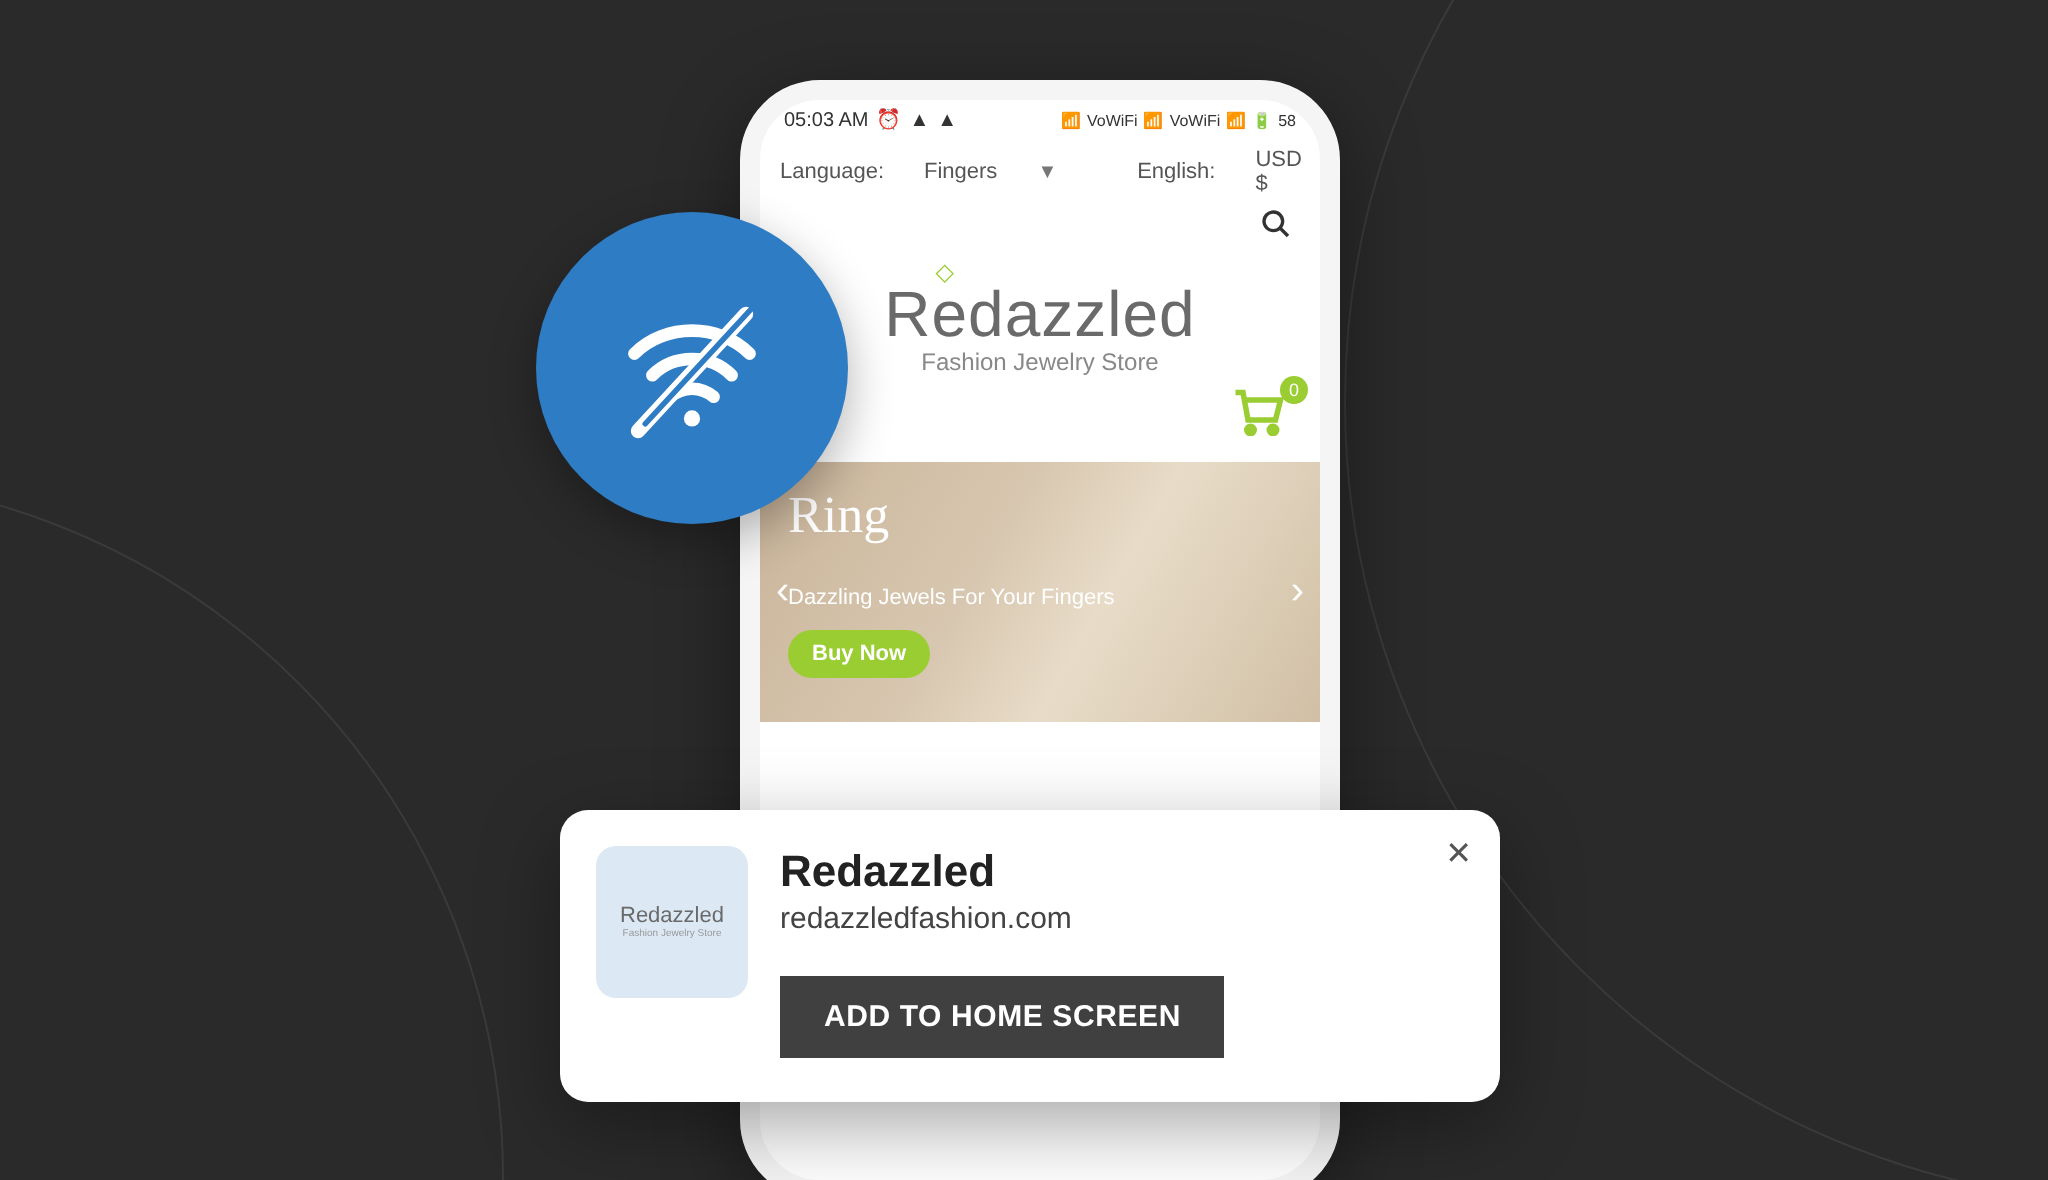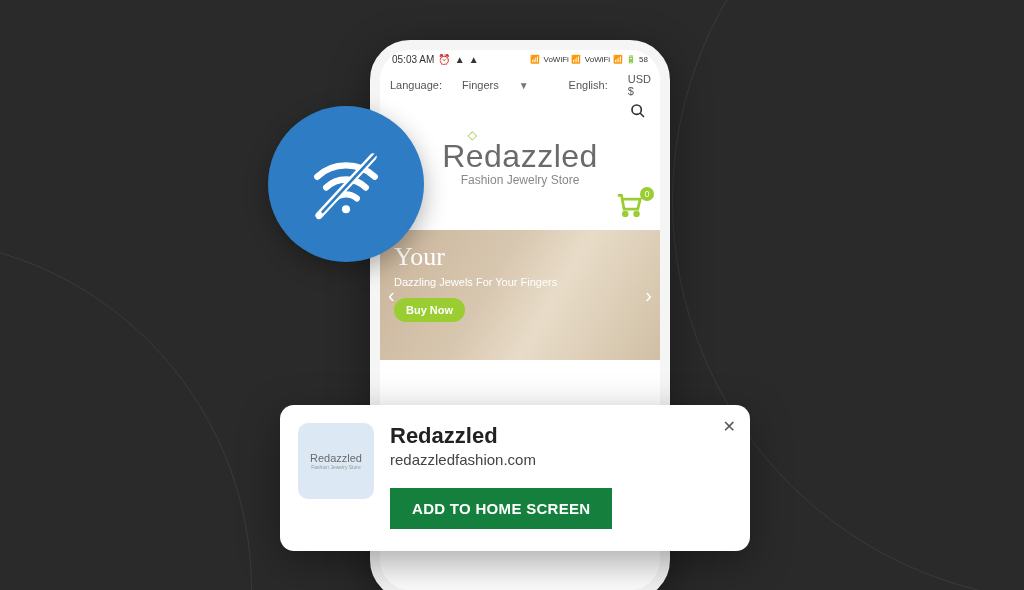--- a/index.html
+++ b/index.html
@@ -131,21 +131,21 @@
   position: relative;
   padding: 12px 14px;
   color: #fff;
 }
 .hero-title {
   font-family: 'Brush Script MT', cursive;
   font-size: 26px;
 }
 .hero-sub {
   font-size: 11px;
-  margin-top: 4px;
+  margin-top: 20px;
 }
 .hero-btn {
   display: inline-block;
   background: #9acd32;
   color: #fff;
   font-size: 11px;
   font-weight: bold;
   padding: 6px 12px;
   border-radius: 14px;
   margin-top: 10px;
@@ -225,21 +225,21 @@
   color: #222;
 }
 .dialog-domain {
   font-size: 15px;
   color: #444;
   margin-top: 2px;
 }
 .dialog-btn {
   display: inline-block;
   margin-top: 20px;
-  background: #15803d;
+  background: #404040;
   color: #fff;
   font-size: 15px;
   font-weight: bold;
   padding: 12px 22px;
   border: none;
   cursor: pointer;
   letter-spacing: 0.3px;
 }
 </style>
 </head>
@@ -297,21 +297,21 @@
       <svg width="30" height="26" viewBox="0 0 24 20" fill="none" stroke="#9acd32" stroke-width="2.2">
           <path d="M3 3h3l2 11h11l2-8H7"></path>
           <circle cx="9" cy="18" r="1.5" fill="#9acd32"></circle>
           <circle cx="18" cy="18" r="1.5" fill="#9acd32"></circle>
         </svg>
       <span class="cart-badge">0</span>
     </div>
   </div>
 
   <div class="hero">
-    <div class="hero-title">Your</div>
+    <div class="hero-title">Ring</div>
     <div class="hero-sub">Dazzling Jewels For Your Fingers</div>
     <button class="hero-btn">Buy Now</button>
     <span class="hero-nav left">‹</span>
     <span class="hero-nav right">›</span>
   </div>
 </div>
 
 <div class="offline-badge">
   <svg viewBox="0 0 100 100">
     <g stroke="#fff" stroke-width="7" fill="none" stroke-linecap="round">

